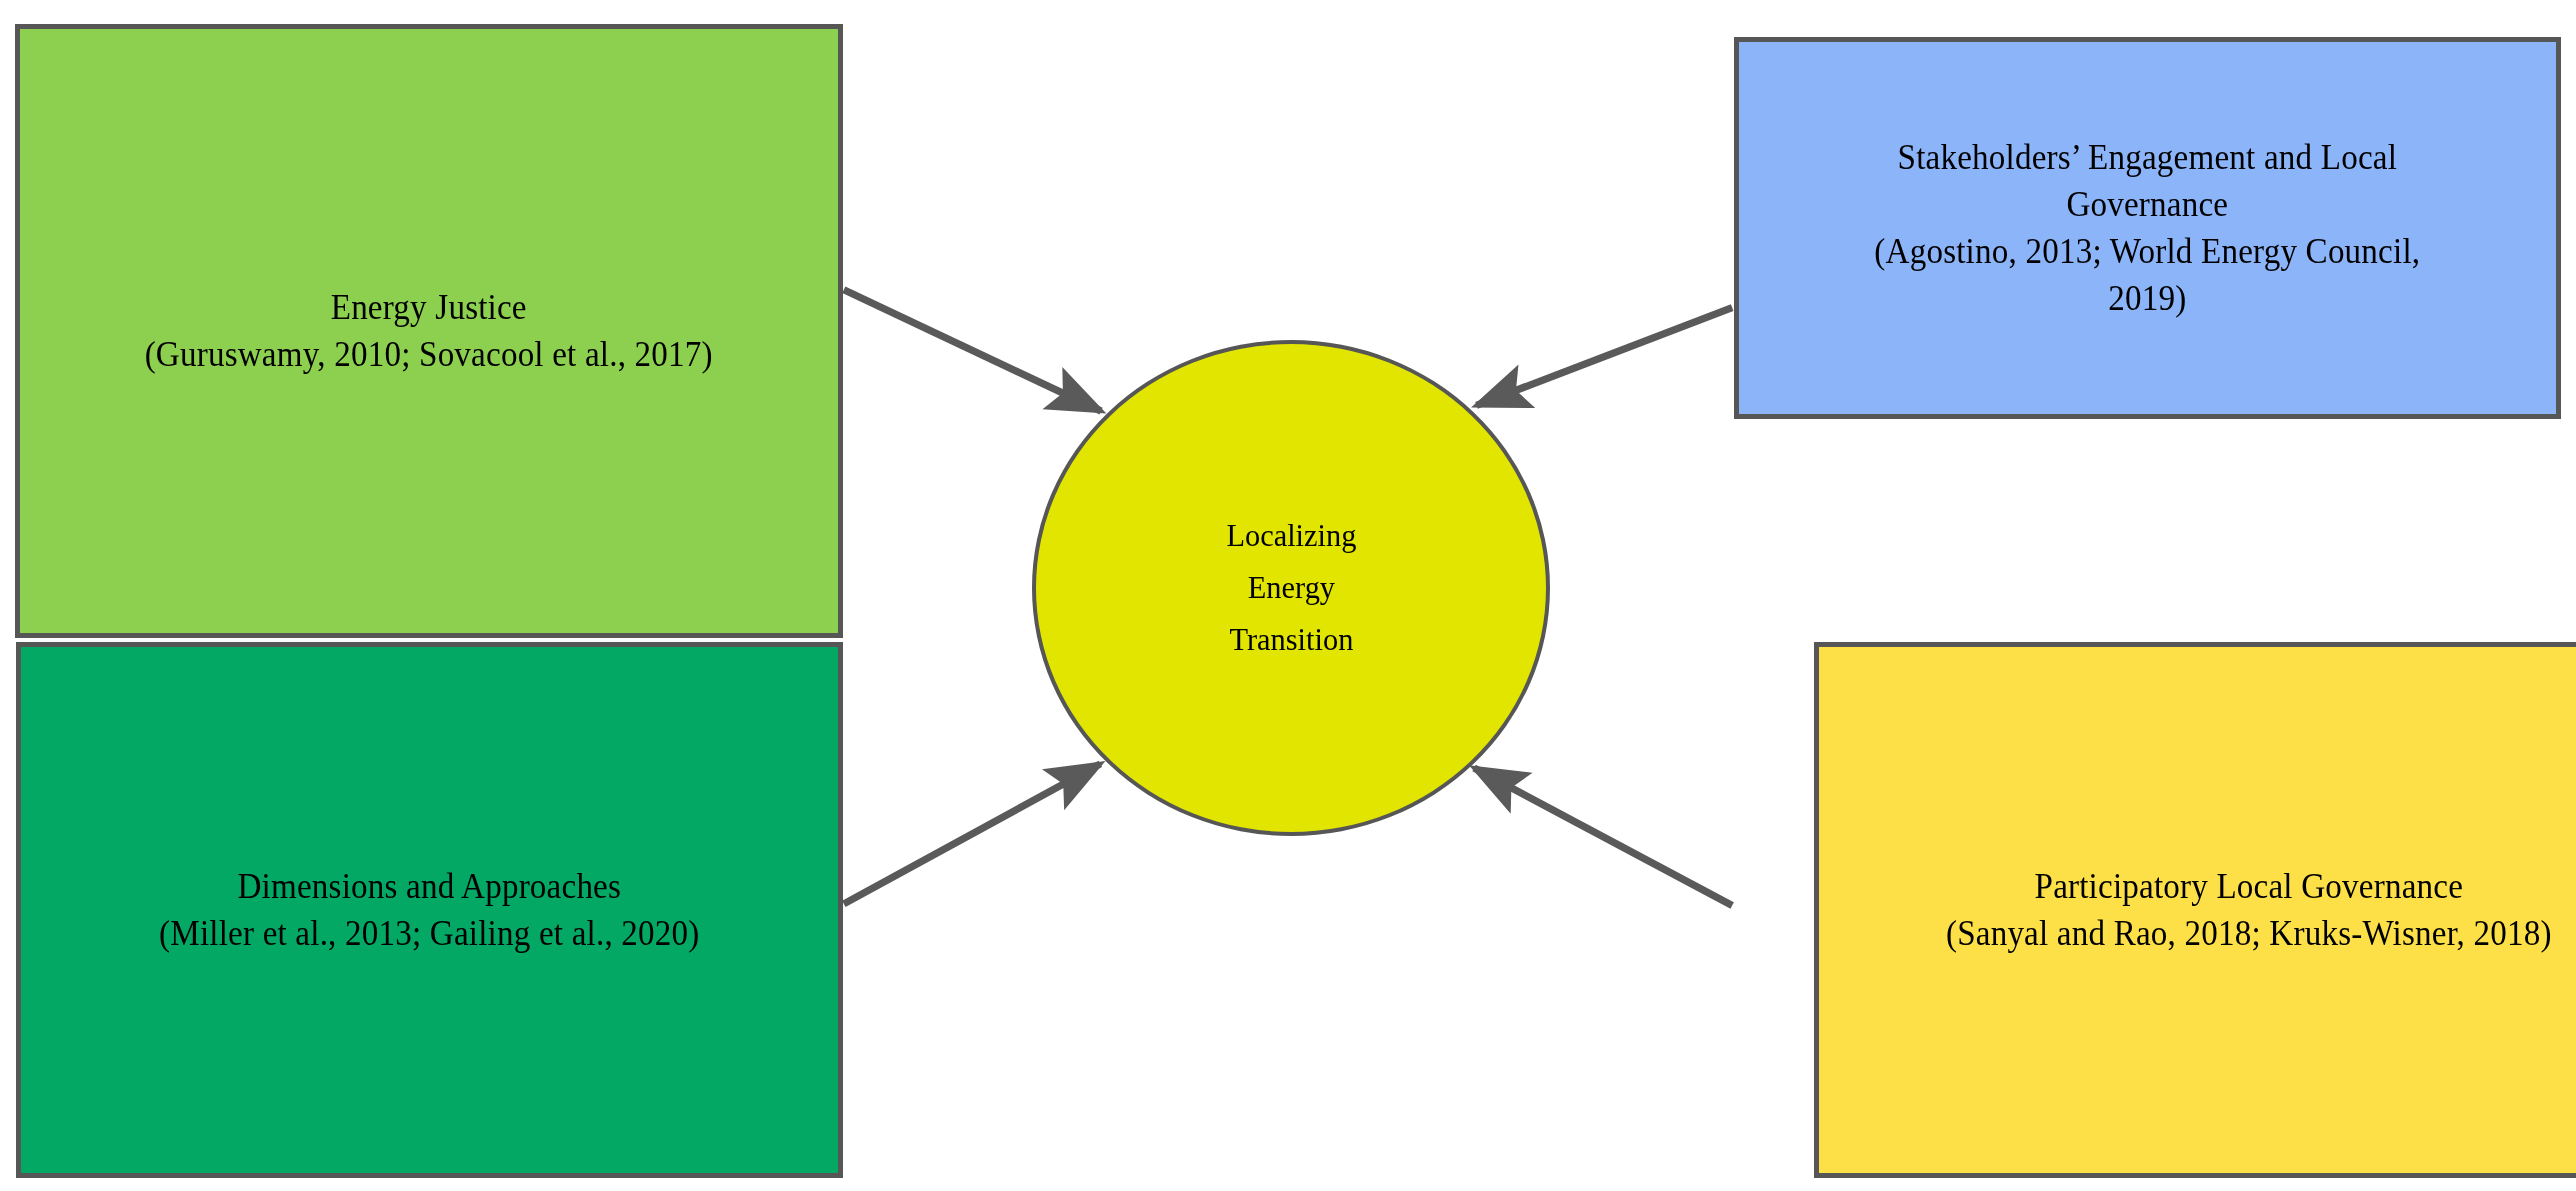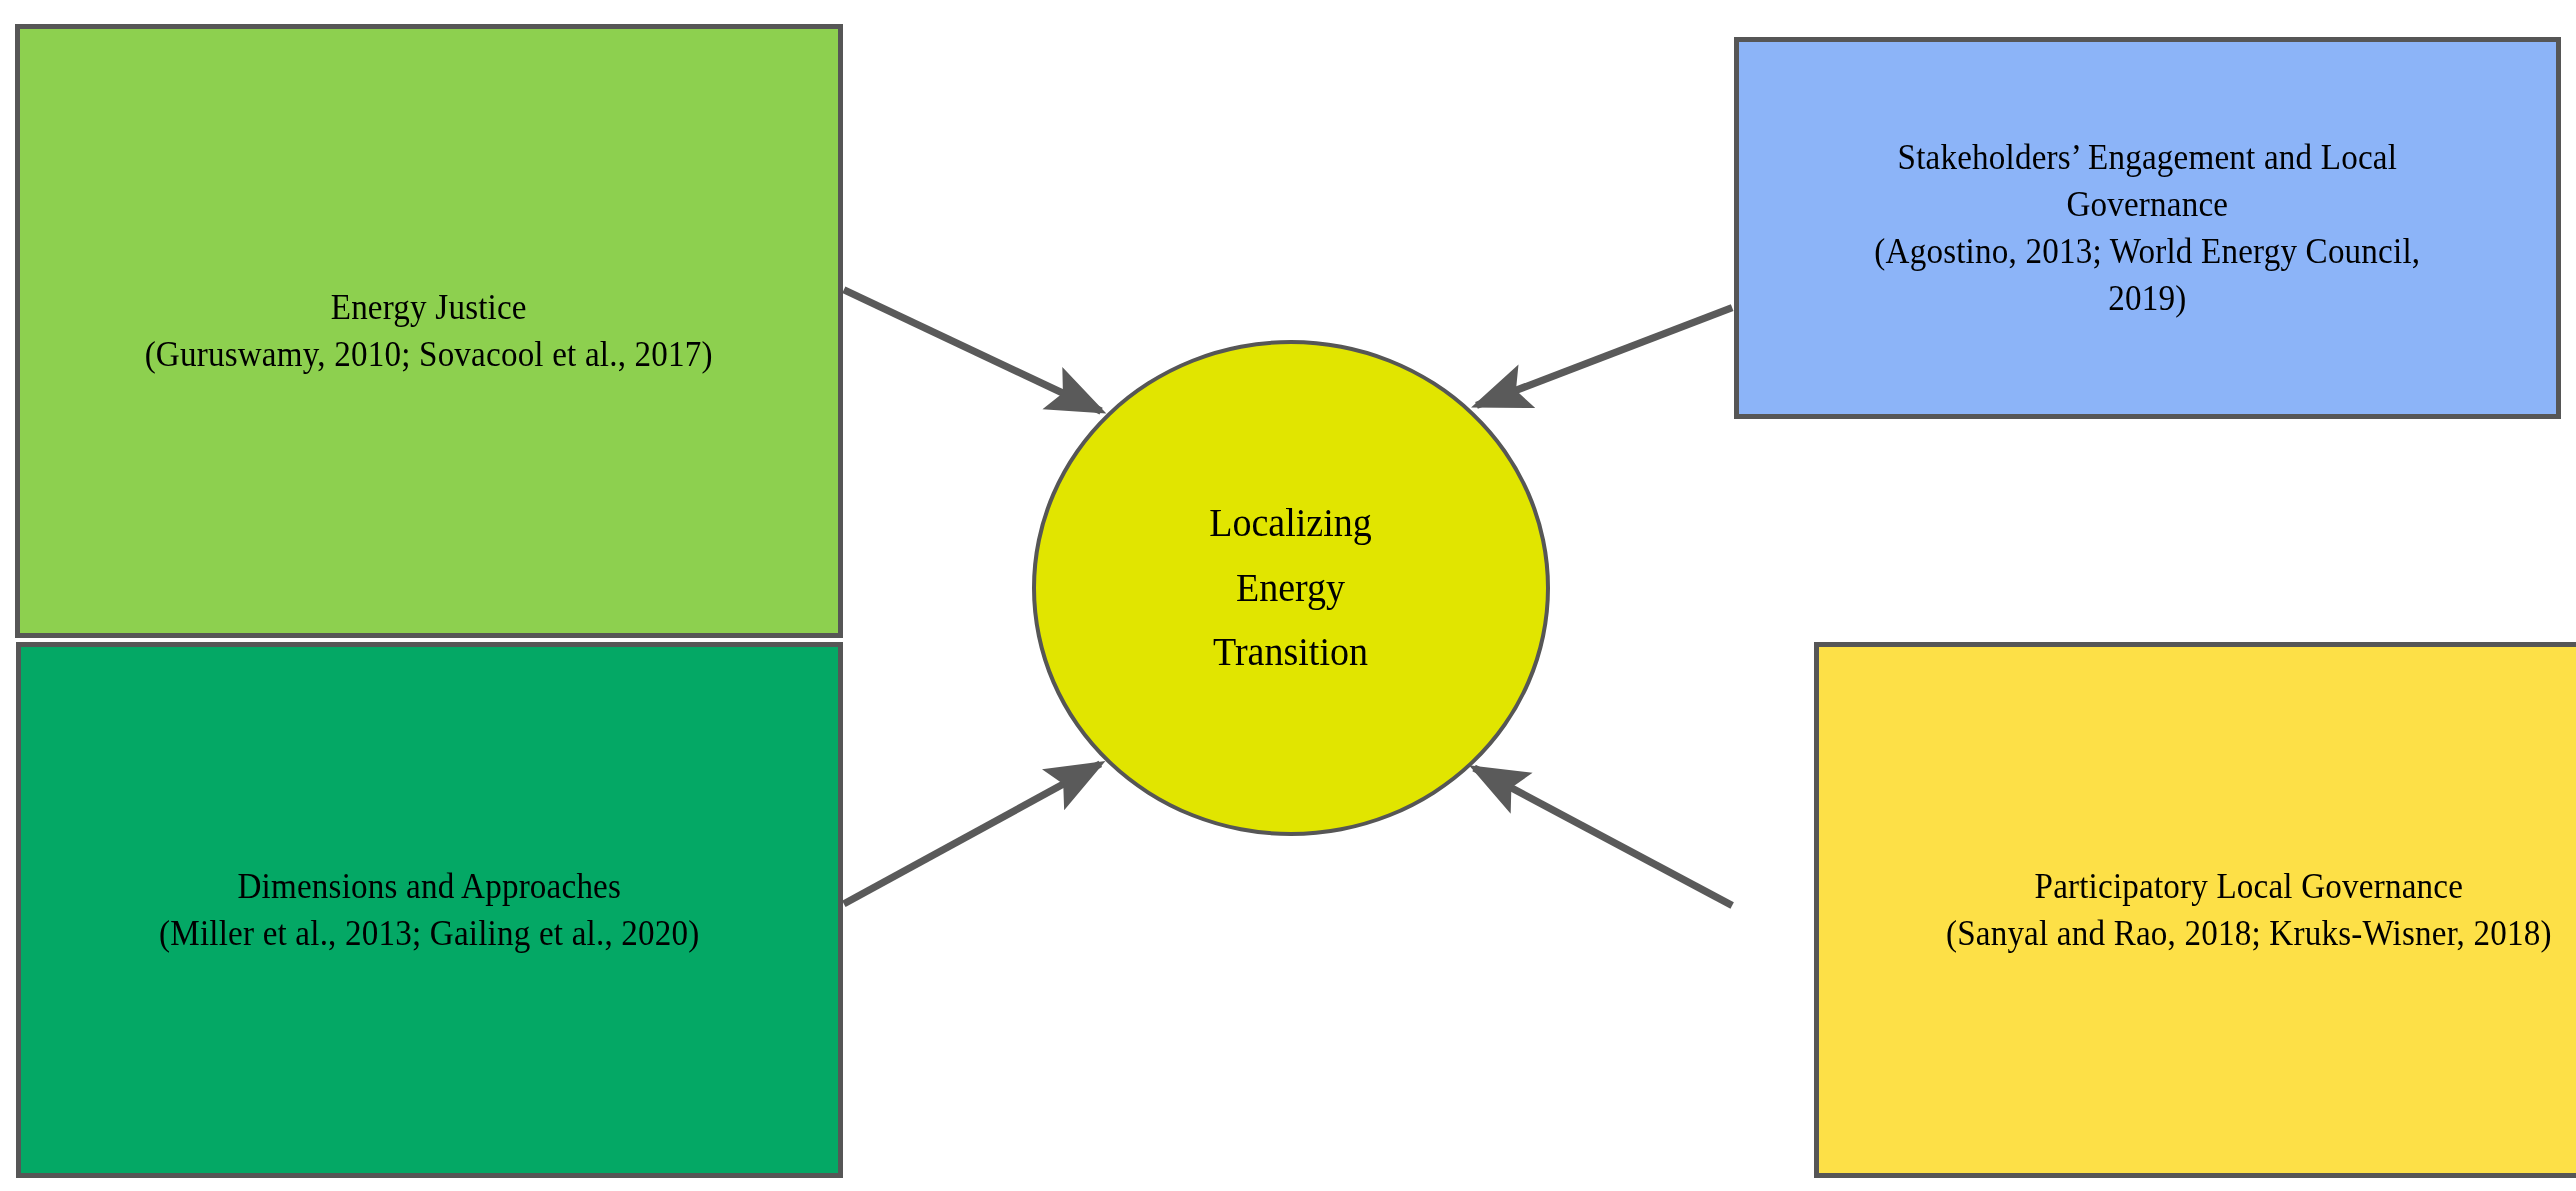--- a/index.html
+++ b/index.html
@@ -62,21 +62,21 @@
     width: 518px;
     height: 496px;
     border-radius: 50%;
     background: #E1E500;
     border: 4.9px solid #565656;
     box-sizing: border-box;
     display: flex;
     align-items: center;
     justify-content: center;
     text-align: center;
-    font-size: 40px;
+    font-size: 32px;
     line-height: 1.62;
     color: #000000;
   }
   #center-node .txt { transform: scaleX(0.95); }
   #arrow-layer {
     position: absolute;
     left: 0; top: 0;
     width: 2576px;
     height: 1192px;
     pointer-events: none;

